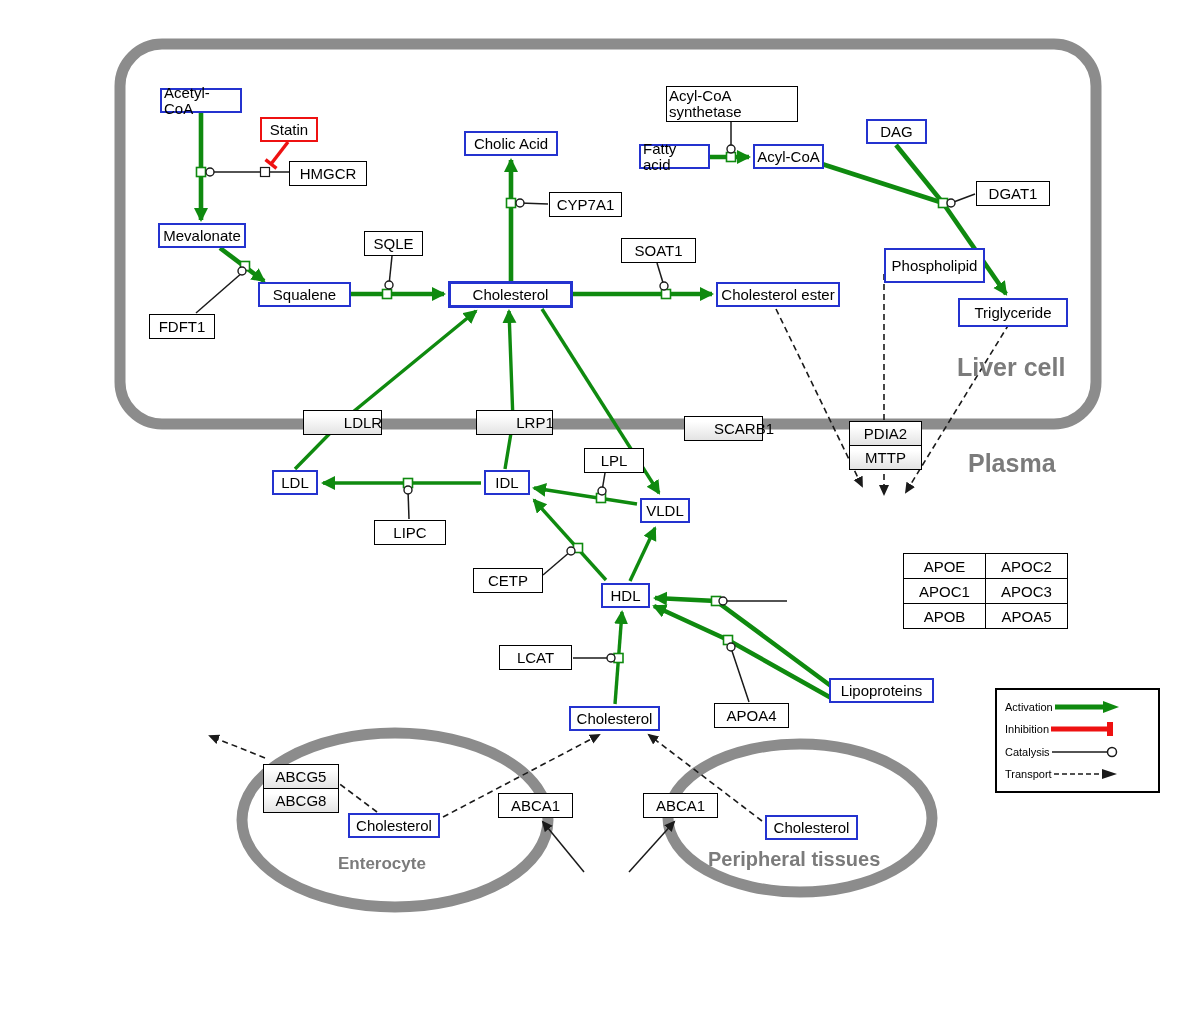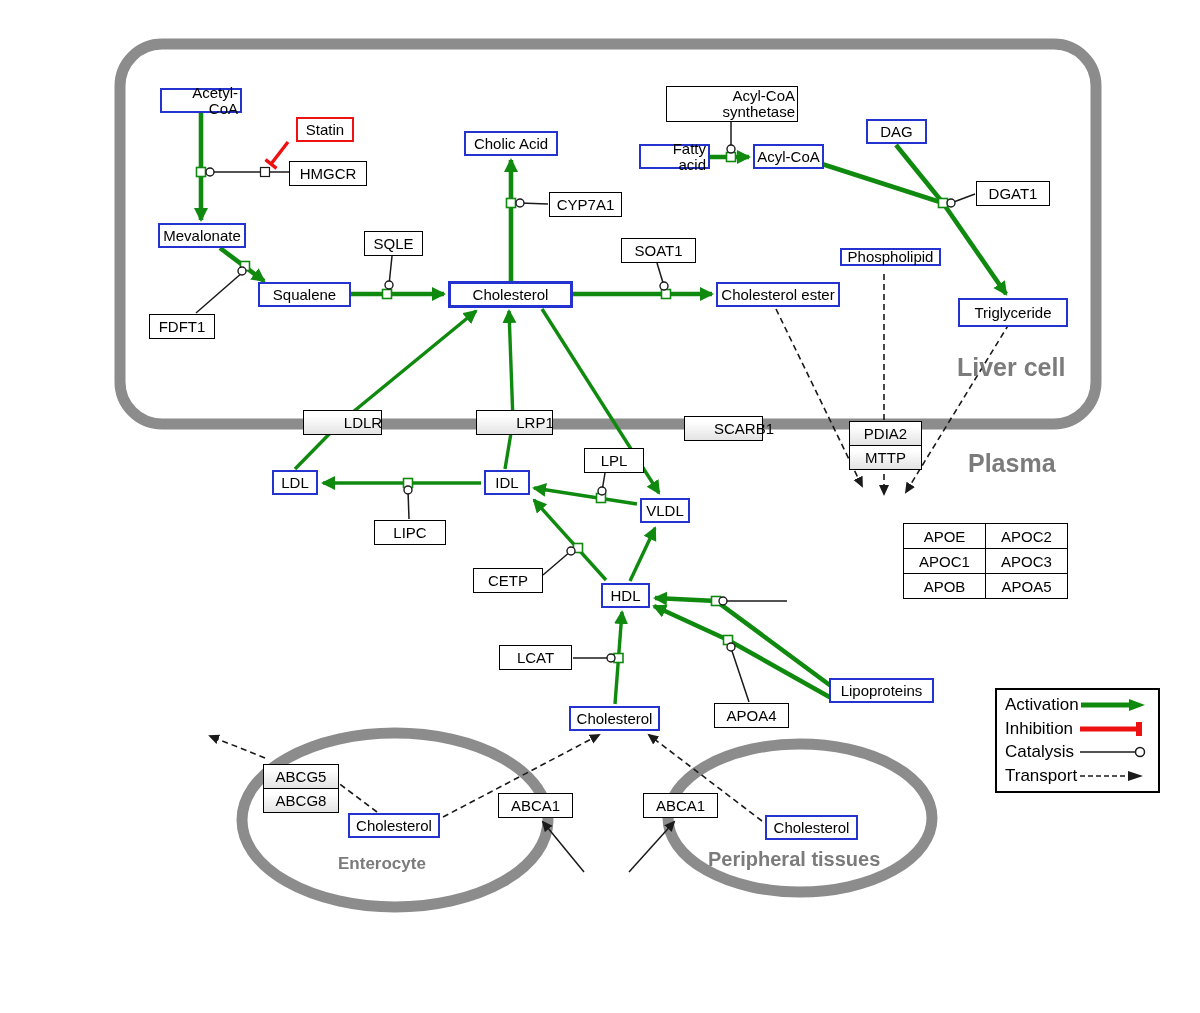--- a/index.html
+++ b/index.html
@@ -1,36 +1,36 @@
 <!DOCTYPE html>
 <html style="--green: #0f8a0f; --red: #ee1111; --blue: #2433cf; --gray: #8c8c8c;"><head>
 <meta charset="utf-8">
 <style>
   :root { --green:#0f8a0f; --red:#ee1111; --blue:#2433cf; --gray:#8c8c8c; }
   * { margin:0; padding:0; }
   body { background:#fff; }
   .stage { position:relative; width:1200px; height:1013px; font-family:"Liberation Sans",sans-serif; background:#fff; overflow:hidden; }
   .edges { position:absolute; left:0; top:0; }
   .node { position:absolute; box-sizing:border-box; display:flex; align-items:center; justify-content:center;
-          text-align:right; background:#fff; font-size:15px; line-height:16px; color:#000; padding:0 2px; }
+          text-align:left; background:#fff; font-size:15px; line-height:16px; color:#000; padding:0 2px; }
   .metab { border:2px solid var(--blue); }
   .hub { border-width:3px; }
   .enz { border:1px solid #000; }
-  .inhibitor { border:2px solid var(--red);margin-left:36px; }
+  .inhibitor { border:2px solid var(--red); }
   .gradbg { background:linear-gradient(180deg,#ffffff 20%,#e3e3e3 100%);padding-left:43px; }
   .stack { position:absolute; }
   .stack .row { box-sizing:border-box; height:25px; border:1px solid #000; display:flex; align-items:center;
                 justify-content:center; font-size:15px; background:linear-gradient(180deg,#ffffff 20%,#e3e3e3 100%);margin-top:38px; }
   .stack .row + .row { margin-top:-1px; }
-  .apo { position:absolute; border-collapse:collapse; }
+  .apo { position:absolute; border-collapse:collapse;margin-top:30px; }
   .apo td { box-sizing:border-box; border:1px solid #000; width:82px; height:25px; text-align:center; font-size:15px; background:#fff; }
   .rlabel { position:absolute; font-weight:bold; color:#7b7b7b; white-space:nowrap; }
   .legend { position:absolute; left:995px; top:688px; width:165px; height:105px; box-sizing:border-box;
             border:2px solid #000; background:#fff; display:flex; flex-direction:column; justify-content:space-evenly; padding:2px 8px; }
-  .lrow { display:flex; align-items:center; justify-content:space-between; font-size:17px; color:#000; }
+  .lrow { display:flex; align-items:center; justify-content:flex-start; font-size:11px; color:#000; }
   .act line, .act polyline { stroke:var(--green); stroke-width:3.4; fill:none; }
   .act .thick { stroke-width:4.6; }
   .cat line { stroke:#1a1a1a; stroke-width:1.5; }
   .tr line { stroke:#1a1a1a; stroke-width:1.6; stroke-dasharray:6 4; fill:none; }
   .inh { stroke:var(--red); stroke-width:3.4; }
   .mem { fill:#ffffff; stroke:var(--gray); stroke-width:11; }
   .sq { fill:#ffffff; stroke:var(--green); stroke-width:1.6; }
   .sqk { fill:#ffffff; stroke:#1a1a1a; stroke-width:1.2; }
   .circ { fill:#ffffff; stroke:#1a1a1a; stroke-width:1.4; }
   .ah-g { fill:var(--green); }
@@ -151,21 +151,21 @@
 
   <div class="node metab" style="left:160px;top:88px;width:82px;height:25px">Acetyl-CoA</div>
   <div class="node metab" style="left:158px;top:223px;width:88px;height:25px">Mevalonate</div>
   <div class="node metab" style="left:258px;top:282px;width:93px;height:25px">Squalene</div>
   <div class="node metab hub" style="left:448px;top:281px;width:125px;height:27px">Cholesterol</div>
   <div class="node metab" style="left:464px;top:131px;width:94px;height:25px">Cholic Acid</div>
   <div class="node metab" style="left:716px;top:282px;width:124px;height:25px">Cholesterol ester</div>
   <div class="node metab" style="left:639px;top:144px;width:71px;height:25px">Fatty acid</div>
   <div class="node metab" style="left:753px;top:144px;width:71px;height:25px">Acyl-CoA</div>
   <div class="node metab" style="left:866px;top:119px;width:61px;height:25px">DAG</div>
-  <div class="node metab" style="left:840px;top:248px;width:101px;height:18px">Phospholipid</div>
+  <div class="node metab" style="left:884px;top:248px;width:101px;height:35px">Phospholipid</div>
   <div class="node metab" style="left:958px;top:298px;width:110px;height:29px">Triglyceride</div>
   <div class="node metab" style="left:272px;top:470px;width:46px;height:25px">LDL</div>
   <div class="node metab" style="left:484px;top:470px;width:46px;height:25px">IDL</div>
   <div class="node metab" style="left:640px;top:498px;width:50px;height:25px">VLDL</div>
   <div class="node metab" style="left:601px;top:583px;width:49px;height:25px">HDL</div>
   <div class="node metab" style="left:829px;top:678px;width:105px;height:25px">Lipoproteins</div>
   <div class="node metab" style="left:569px;top:706px;width:91px;height:25px">Cholesterol</div>
   <div class="node metab" style="left:348px;top:813px;width:92px;height:25px">Cholesterol</div>
   <div class="node metab" style="left:765px;top:815px;width:93px;height:25px">Cholesterol</div>
 

